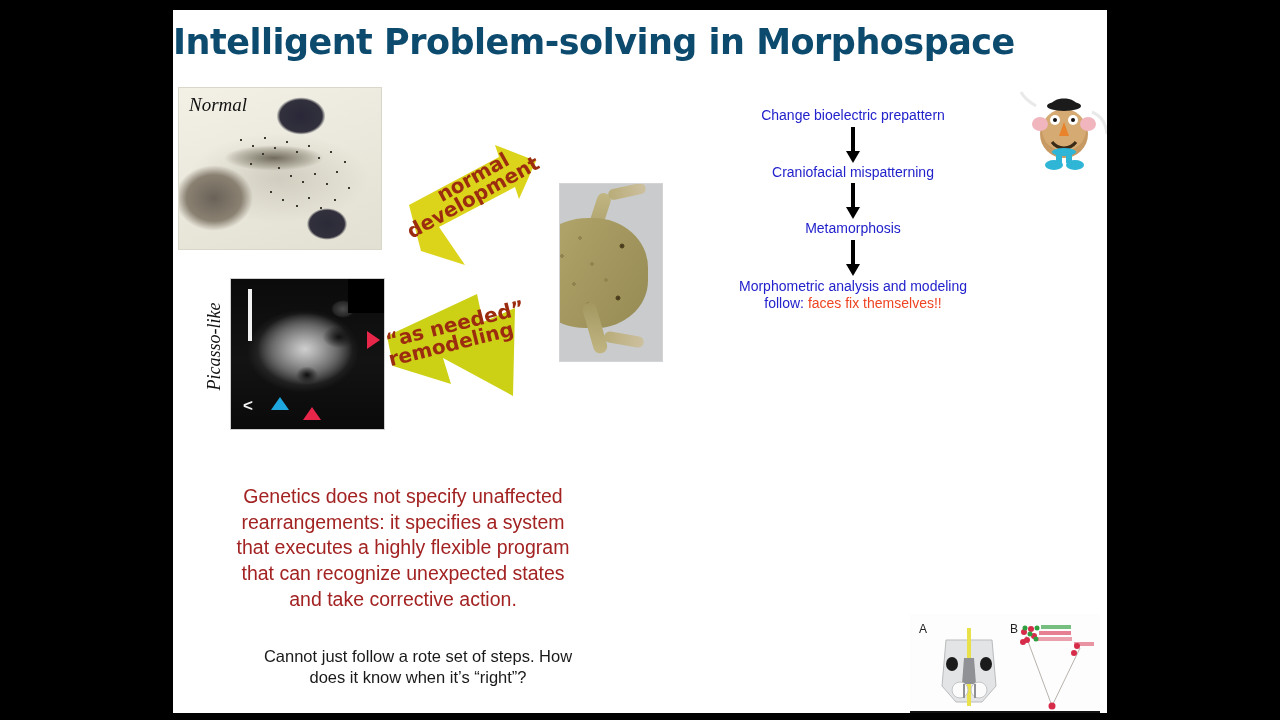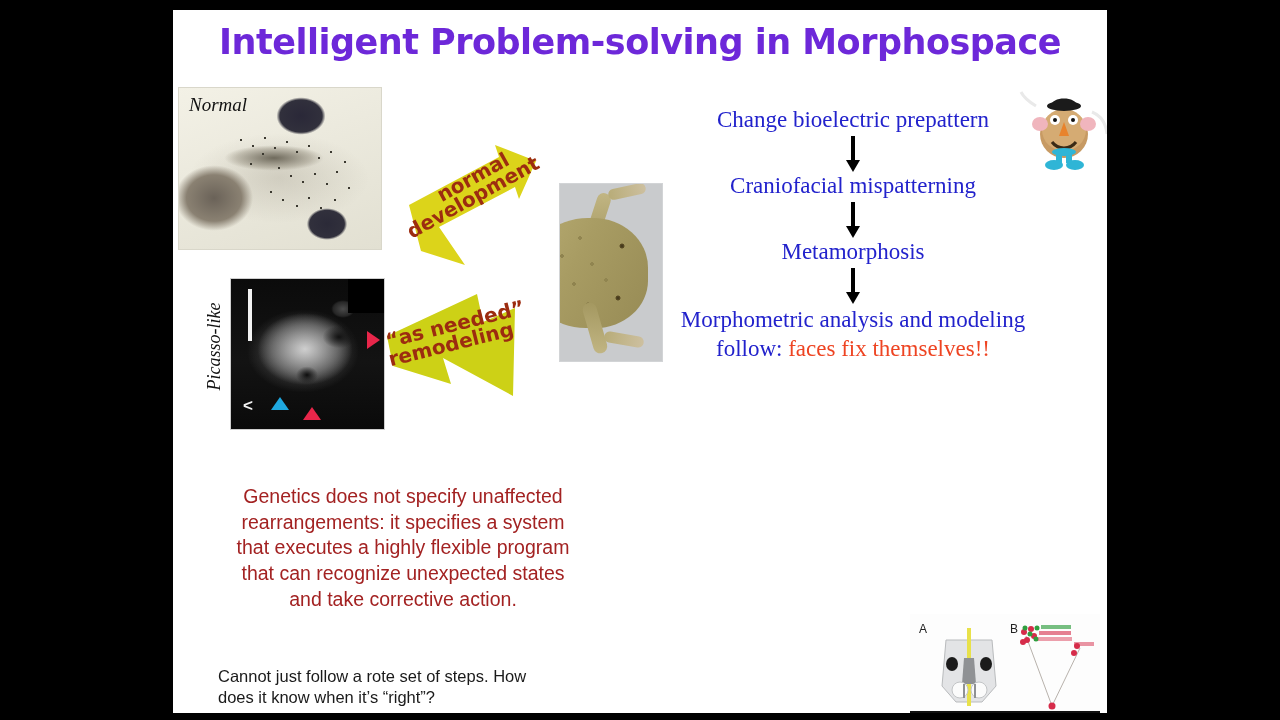--- a/index.html
+++ b/index.html
@@ -23,26 +23,25 @@
     background: #ffffff;
     overflow: hidden;
   }
 
   
   #title {
     position: absolute;
     left: 0;
     top: 12px;
     width: 934px;
-    text-align: center;
     font-family: "DejaVu Sans", sans-serif;
     font-weight: bold;
     font-size: 35px;
     letter-spacing: -0.5px;
-    color: #6d28d9;
+    color: #0c4a6e;
     white-space: nowrap;
   }
 
   
   #normal-photo {
     position: absolute;
     left: 5px;
     top: 77px;
     width: 204px;
     height: 163px;
@@ -268,22 +267,22 @@
 
   
   #flow {
     position: absolute;
     left: 480px;
     top: 98px;
     width: 400px;
     text-align: center;
   }
   .flow-step {
-    font-family: Liberation Serif, serif;
-    font-size: 23px;
+    font-family: Liberation Sans, sans-serif;
+    font-size: 14px;
     color: #2222cc;
     white-space: nowrap;
     line-height: 1.05;
   }
   .flow-arrow-box { height: 42px; position: relative; }
   .flow-arrow-box .shaft {
     position: absolute;
     left: 50%;
     top: 4px;
     margin-left: -2px;
@@ -325,26 +324,25 @@
     line-height: 1.32;
     color: #a32222;
   }
 
   
   #black-para {
     position: absolute;
     left: 45px;
     top: 636px;
     width: 400px;
-    text-align: left;
+    text-align: center;
     font-family: "Liberation Sans", sans-serif;
     font-size: 16.5px;
     line-height: 1.3;
     color: #1a1a1a;
-    margin-top: 20px;
   }
 
   
   #ct-figure {
     position: absolute;
     left: 735px;
     top: 350px;
     width: 192px;
     height: 360px;
   }

